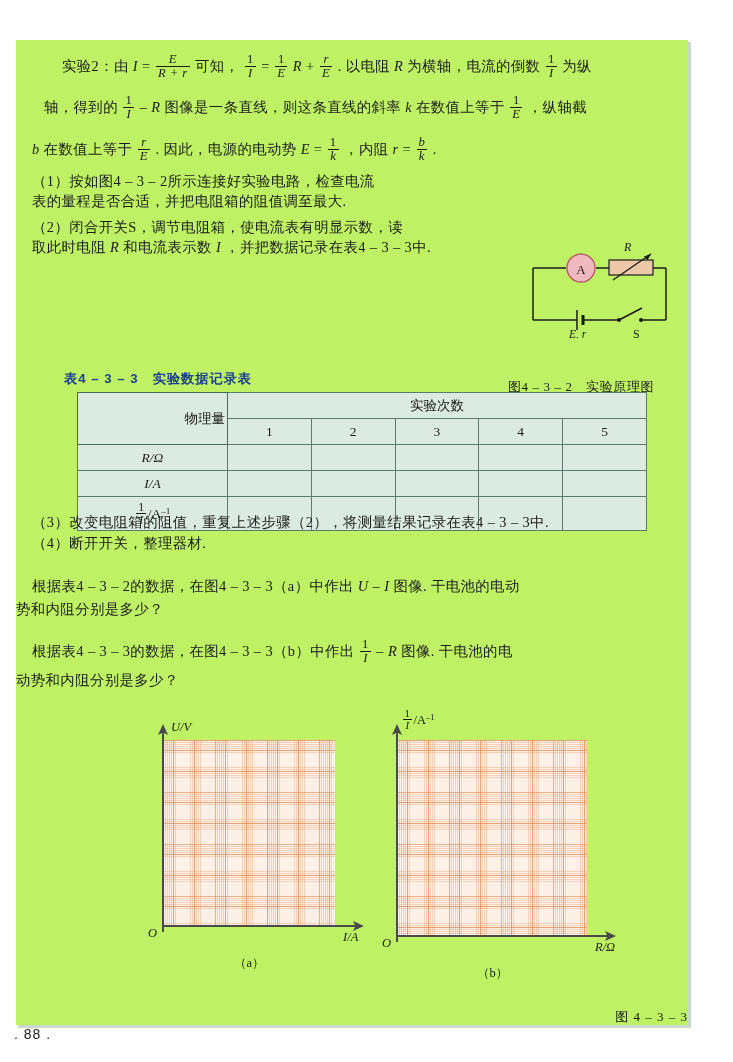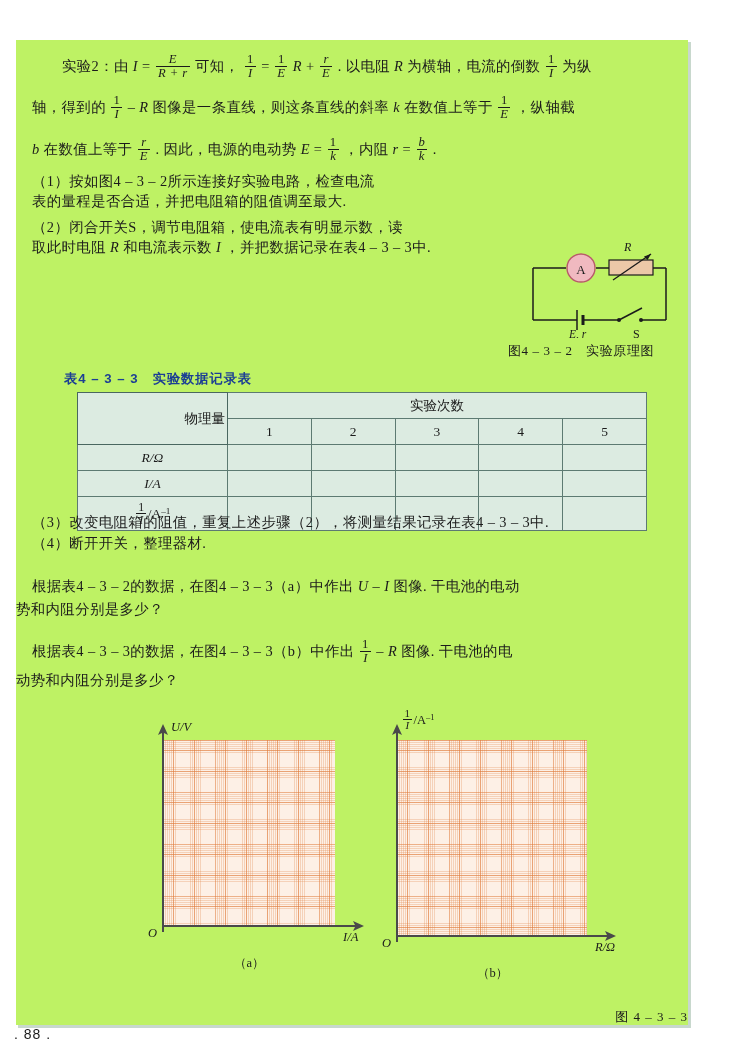--- a/index.html
+++ b/index.html
@@ -65,20 +65,21 @@
     left: 505px; top: 198px;
     width: 160px; height: 100px;
   }
   #circuit svg { display: block; }
   .fig-cap {
     position: absolute;
     color: #1b1b1b;
     font-size: 13px;
     white-space: nowrap;
     letter-spacing: 0.6px;
+    margin-top: 36px;
   }
 
   
   #table-title {
     position: absolute;
     left: 0; top: 330px;
     width: 672px;
     text-align: left;
     color: #1c3f94;
     font-weight: bold;
@@ -185,21 +186,21 @@
         <span>以电阻</span>
         <span class="it">R</span>
         <span>为横轴，电流的倒数</span>
         <span class="frac">
           <span class="num">1</span>
           <span class="den it">I</span>
         </span>
         <span>为纵</span>
       </div>
 
-      <div class="para" style="left:16px; top:54px;">
+      <div class="para" style="left:28px; top:54px;">
         <span>轴，得到的</span>
         <span class="frac">
           <span class="num">1</span>
           <span class="den it">I</span>
         </span>
         <span class="it">– R</span>
         <span>图像是一条直线，则这条直线的斜率</span>
         <span class="it">k</span>
         <span>在数值上等于</span>
         <span class="frac">

